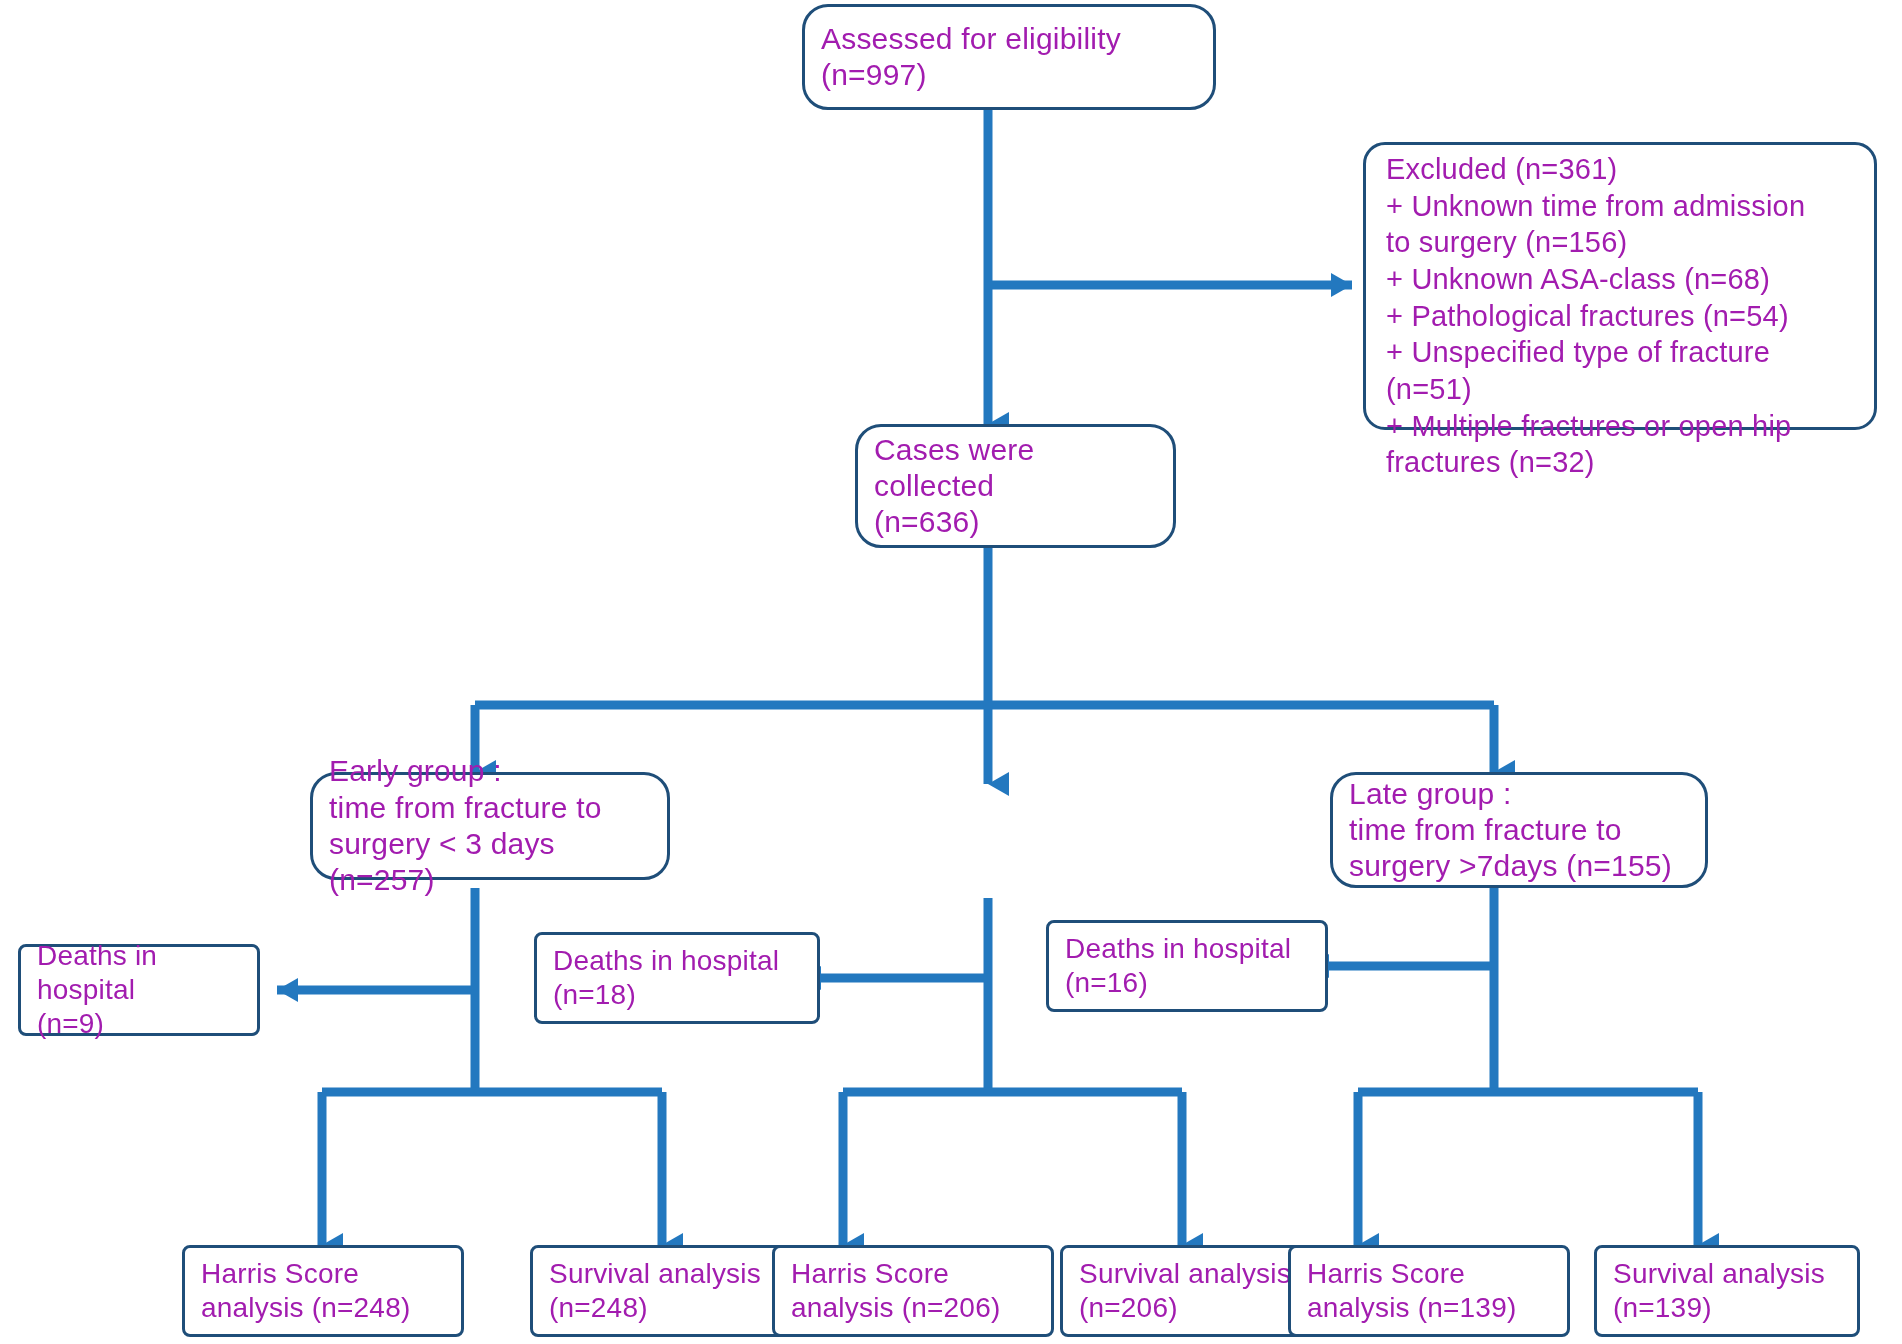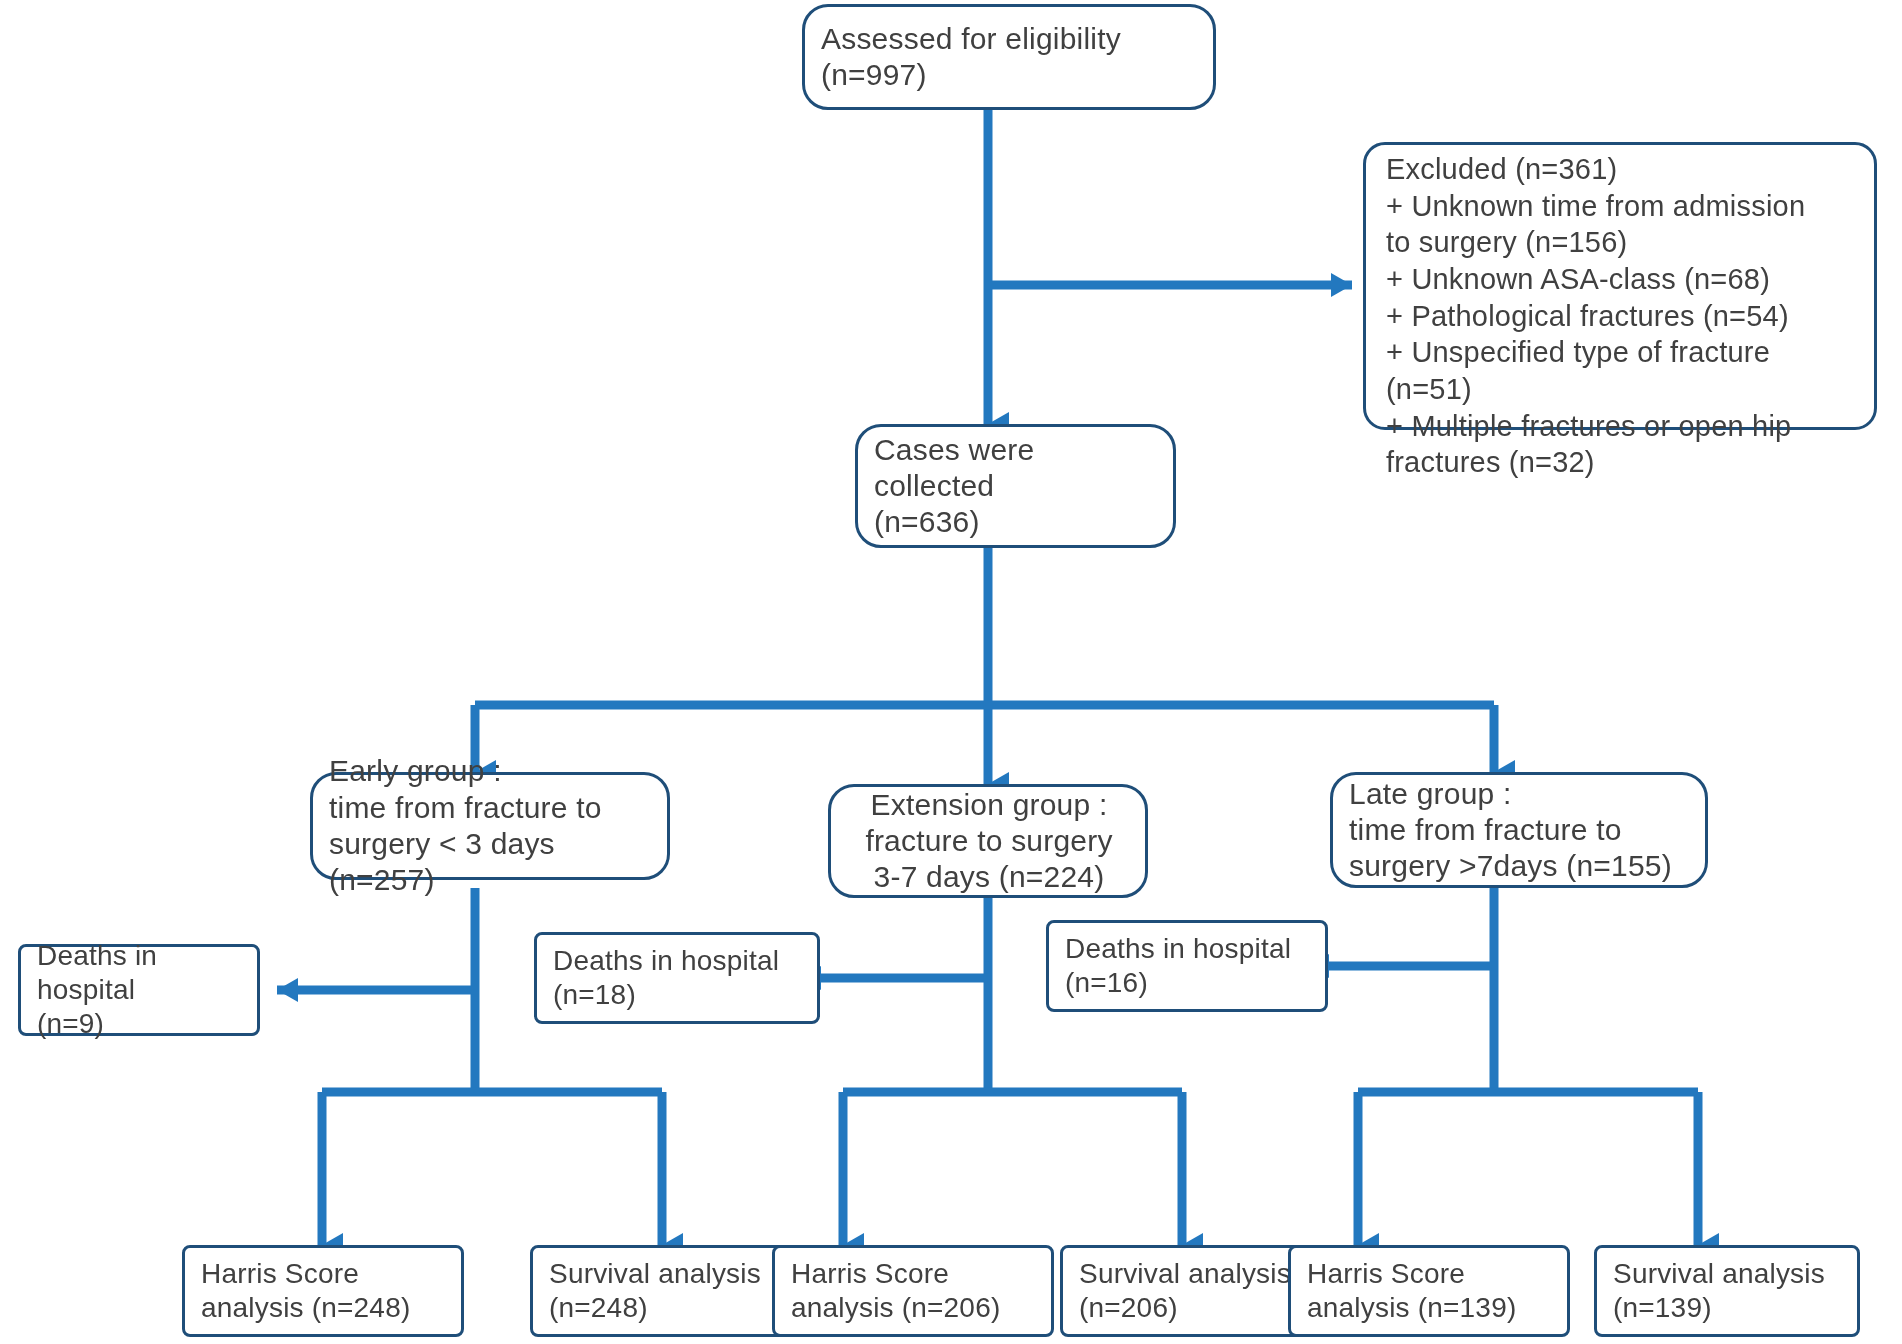--- a/index.html
+++ b/index.html
@@ -25,21 +25,21 @@
     width: 1902px;
     height: 1344px;
     pointer-events: none;
   }
   .node {
     position: absolute;
     box-sizing: border-box;
     background: #ffffff;
     border: 3px solid #1f4e79;
     border-radius: 26px;
-    color: #404040;
+    color: #a21caf;
     font-family: "Liberation Sans", sans-serif;
     font-size: 30px;
     line-height: 1.21;
     letter-spacing: 0.2px;
     padding: 10px 14px 10px 16px;
     display: flex;
     flex-direction: column;
     justify-content: center;
     white-space: pre-line;
     z-index: 2;
@@ -135,25 +135,20 @@
     <span class="node-text">Cases were collected
 (n=636)</span>
   </div>
 
   <div class="node" style="left:310px; top:772px; width:360px; height:108px;">
     <span class="node-text">Early group :
 time from fracture to
 surgery &lt; 3 days (n=257)</span>
   </div>
 
-  <div class="node" style="left:828px; top:784px; width:320px; height:114px; text-align:center;">
-    <span class="node-text">Extension group :
-fracture to surgery
-3-7 days (n=224)</span>
-  </div>
 
   <div class="node" style="left:1330px; top:772px; width:378px; height:116px;">
     <span class="node-text">Late group :
 time from fracture to
 surgery &gt;7days (n=155)</span>
   </div>
 
   <div class="node small-radius" style="left:18px; top:944px; width:242px; height:92px; font-size:28px;">
     <span class="node-text">Deaths in hospital
 (n=9)</span>

